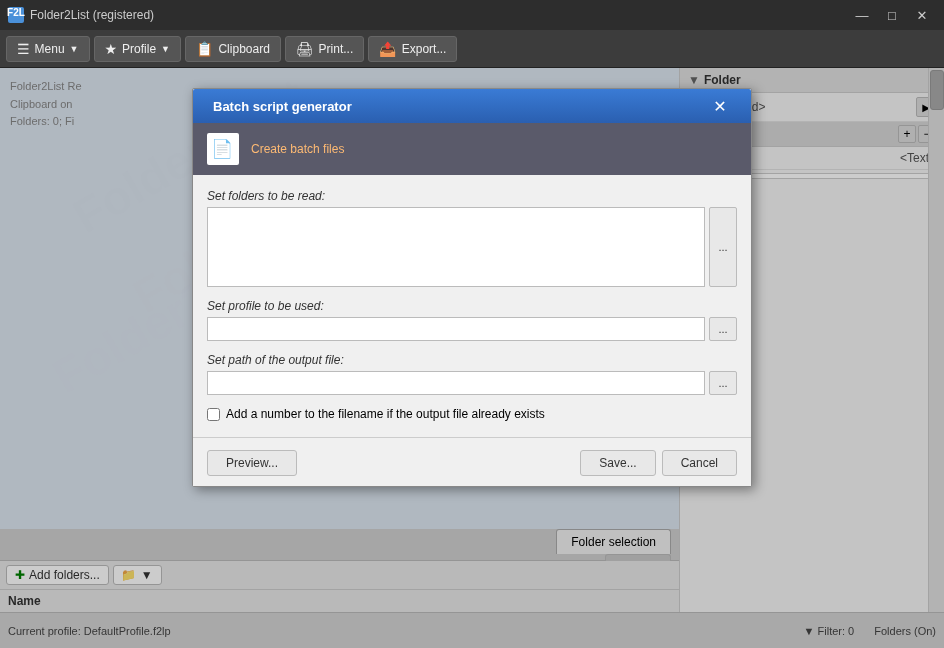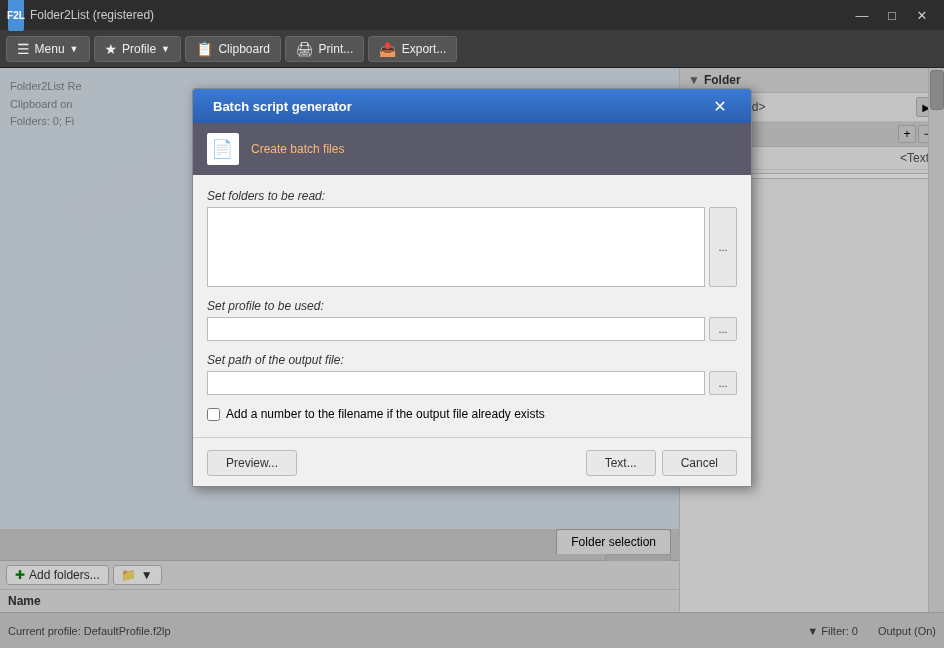--- a/index.html
+++ b/index.html
@@ -24,24 +24,24 @@
       font-size: 12px;
       justify-content: space-between;
     }
     .title-bar-left {
       display: flex;
       align-items: center;
       gap: 6px;
     }
     .title-bar-icon {
       width: 16px;
-      height: 32px;
+      height: 16px;
       background: #4a90d9;
       border-radius: 2px;
-      display: flex; align-items: center; justify-content: center;
+      display: flex; align-items: flex-start; justify-content: center;
       font-size: 10px; color: white; font-weight: bold;
     }
     .title-bar-controls {
       display: flex;
       gap: 2px;
     }
     .title-btn {
       width: 28px; height: 20px;
       background: transparent;
       border: none;
@@ -552,21 +552,21 @@
       </div>
     </div>
 
     <div class="status-bar">
       <span>Current profile: DefaultProfile.f2lp</span>
       <div class="status-right">
         <span>
           <span>▼</span>
           <span>Filter: 0</span>
         </span>
-        <span>Output (On)</span>
+        <span>Folders (On)</span>
       </div>
     </div>
   </div>
 
   <div class="modal-overlay">
     <div class="modal">
 
       <div class="modal-titlebar">
         <span class="modal-title-text">Batch script generator</span>
         <button class="modal-close-btn">✕</button>
@@ -616,21 +616,21 @@
           <label>Add a number to the filename if the output file already exists</label>
         </div>
 
       </div>
 
       <div class="separator"></div>
 
       <div class="modal-footer">
         <button class="footer-btn">Preview...</button>
         <div class="footer-right">
-          <button class="footer-btn">Text...</button>
+          <button class="footer-btn">Save...</button>
           <button class="footer-btn">Cancel</button>
         </div>
       </div>
 
     </div>
   </div>
 
 </div>
 
 </body></html>

